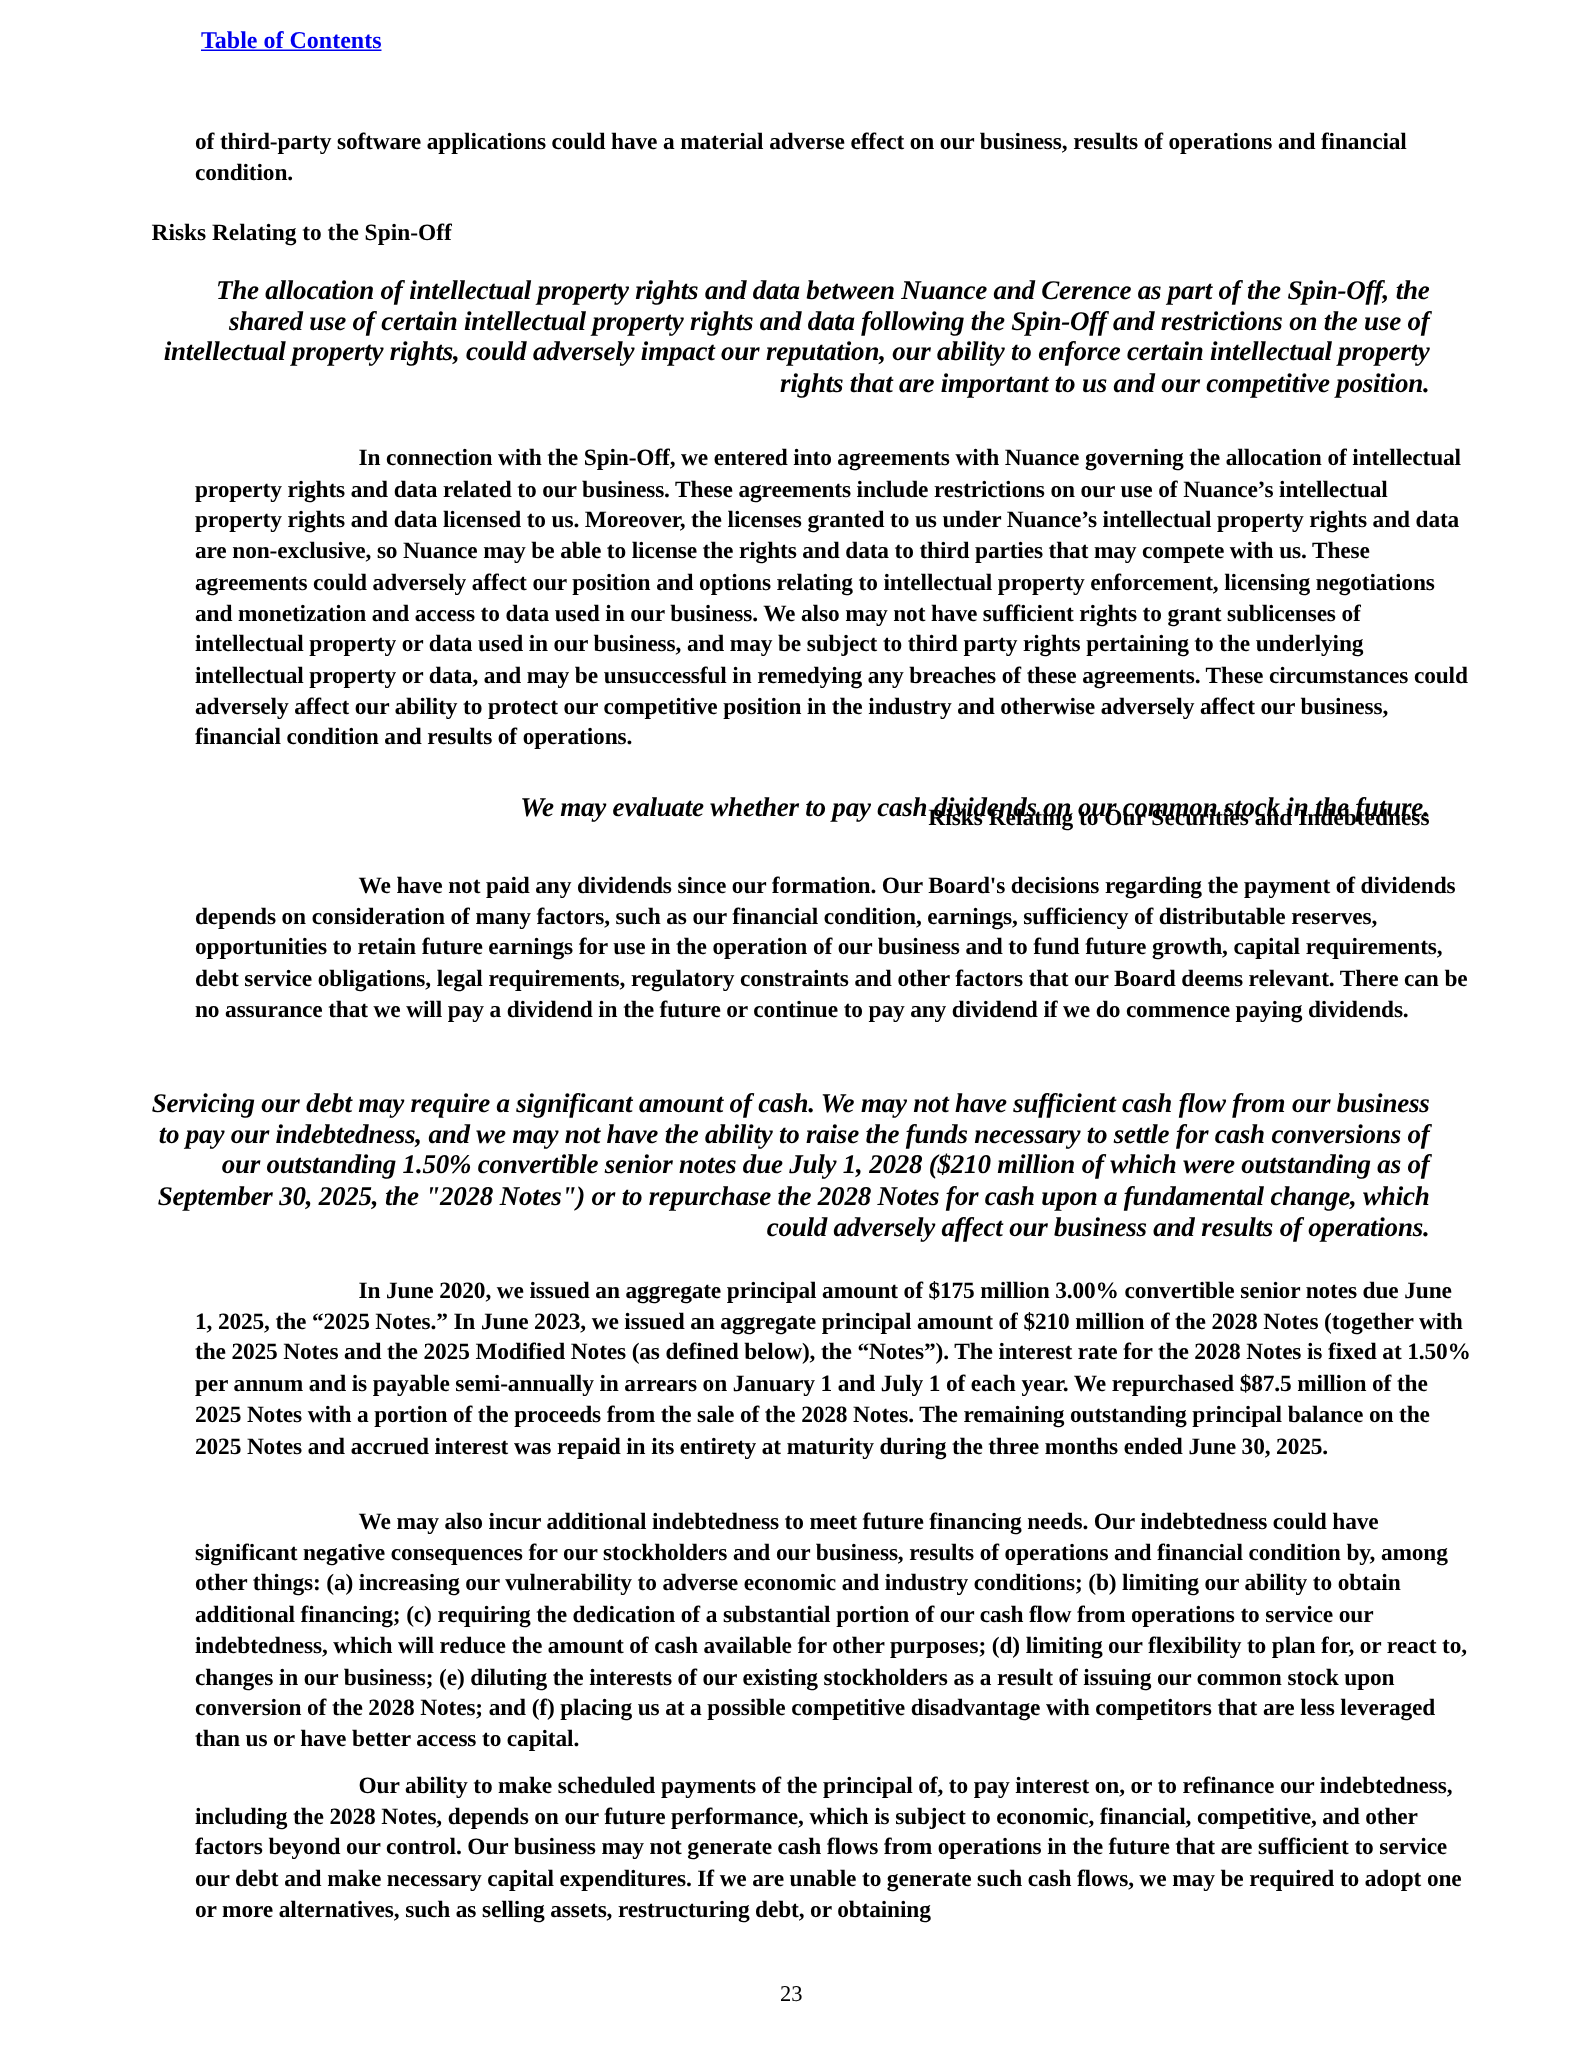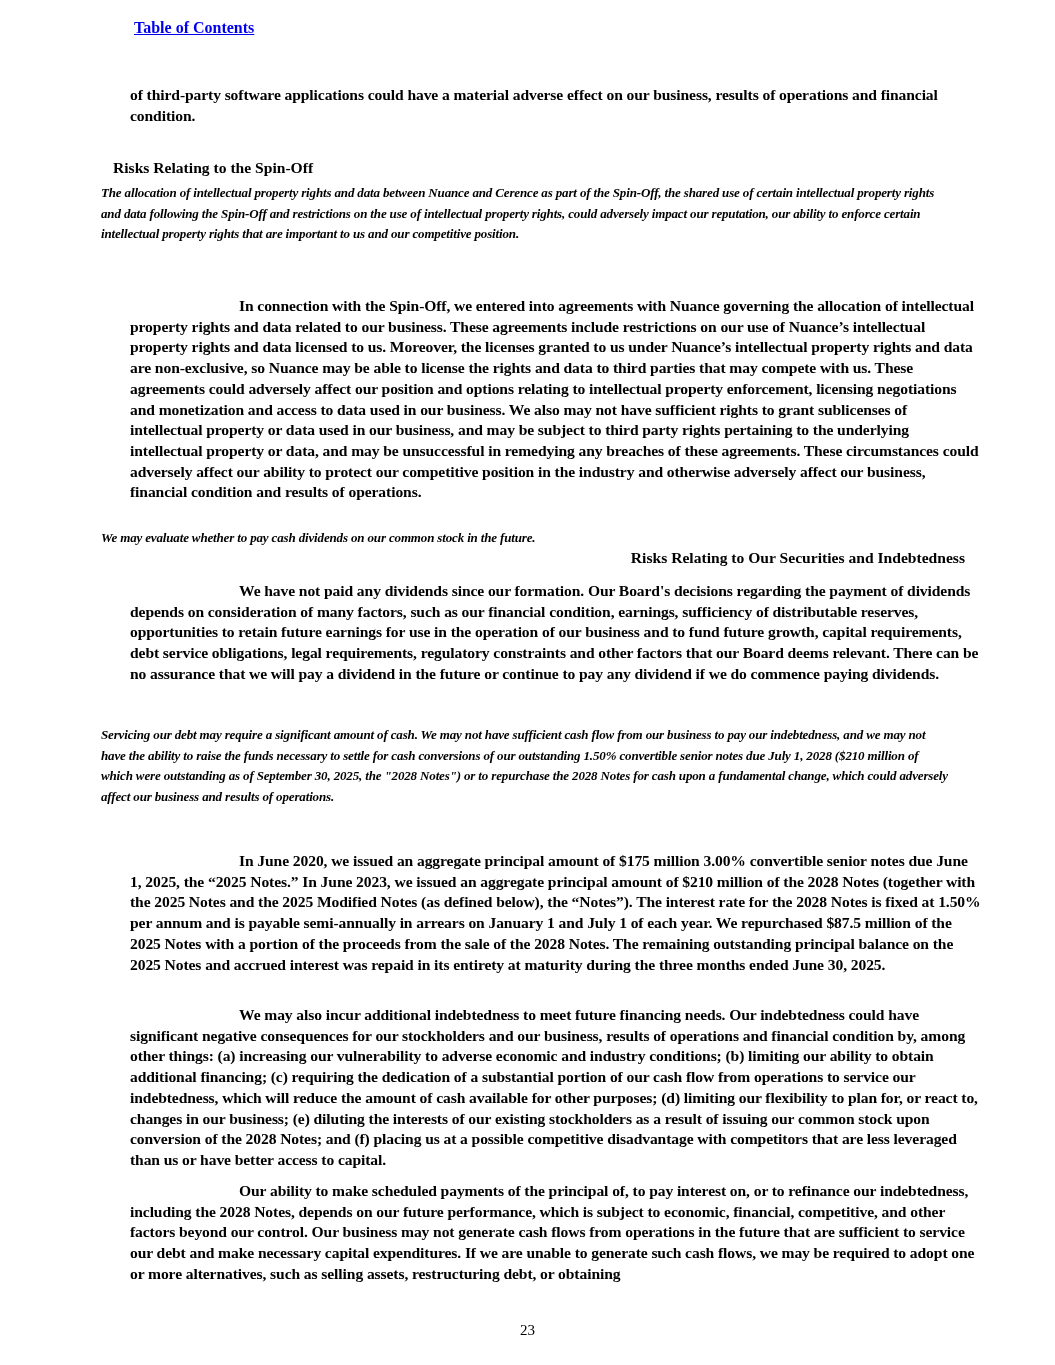--- a/index.html
+++ b/index.html
@@ -47,32 +47,33 @@
     .indent {
       text-indent: 109px;
     }
     .heading {
       position: absolute;
       left: 0;
       width: 852px;
       font-size: 15.6px;
       line-height: 20.7px;
       font-weight: bold;
-      margin: 12px;
+      margin: 0;
     }
     .subheading {
       position: absolute;
       left: 0;
       width: 852px;
-      font-size: 13px;
+      font-size: 18px;
       line-height: 20.7px;
       font-weight: bold;
       font-style: italic;
       margin: 0;
       letter-spacing: -0.15px;
+      text-align: right;
     }
     .page-number {
       position: absolute;
       left: 0;
       width: 1055px;
       top: 1322px;
       text-align: center;
       font-size: 15px;
       font-family: "Liberation Serif", serif;
     }

